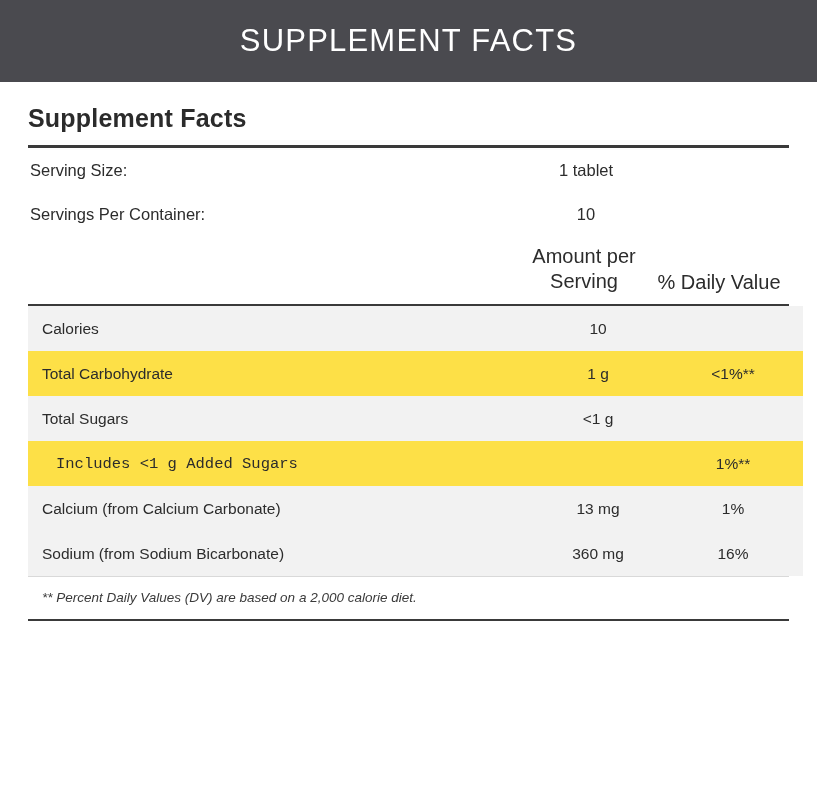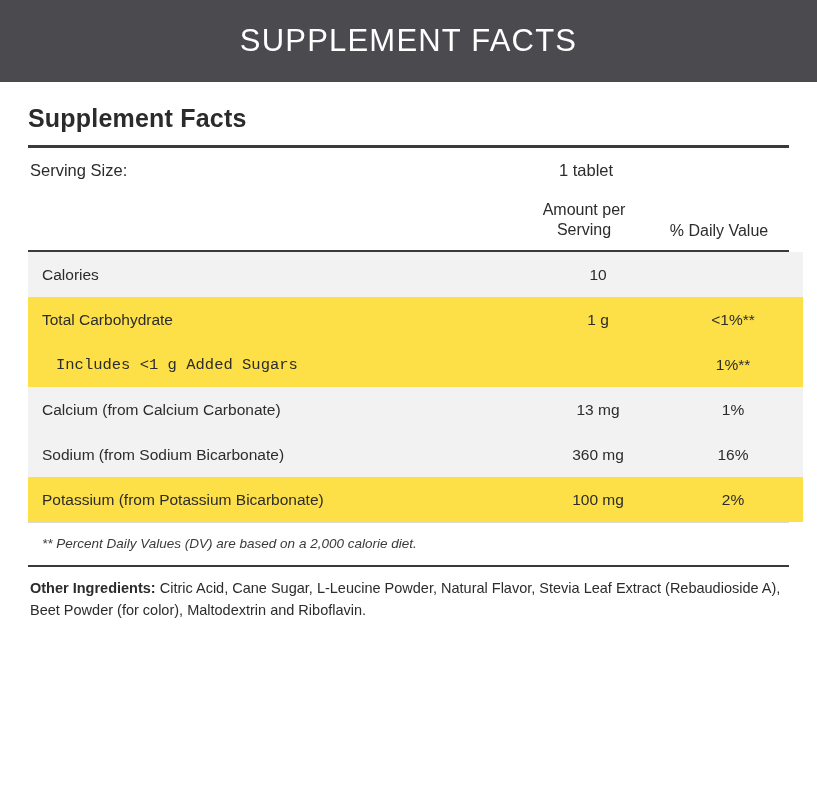--- a/index.html
+++ b/index.html
@@ -71,21 +71,21 @@
     font-size: 16.5px;
     height: 44px;
     color: #2c2c2c;
   }
   .serv-row .label { padding-left: 2px; }
   .serv-row .val {
     text-align: center;
   }
 
   .head-row th {
-    font-size: 16px;
+    font-size: 20px;
     font-weight: normal;
     color: #2c2c2c;
     text-align: center;
     padding: 8px 0 10px 0;
     vertical-align: bottom;
   }
   .head-row th.blank { }
   .head-amt { line-height: 1.25; }
 
   .nutri-row td {
@@ -128,20 +128,25 @@
 
     <div class="panel-title">Supplement Facts</div>
 
     <div class="rule-thick"></div>
 
     <table>
       <tbody>
           <tr class="serv-row">
         <td class="col-name label">Serving Size:</td>
         <td class="col-amt val">1 tablet</td>
+        <td class="col-dv"></td>
+      </tr>
+      <tr class="serv-row">
+        <td class="col-name label">Servings Per Container:</td>
+        <td class="col-amt val">10</td>
         <td class="col-dv"></td>
       </tr>
     </tbody>
       </table>
 
     <table>
       <tbody>
           <tr class="head-row">
         <th class="col-name blank"></th>
         <th class="col-amt">
@@ -160,47 +165,43 @@
           <tr class="nutri-row zebra-a">
             <td class="col-name name">Calories</td>
             <td class="col-amt amt">10</td>
             <td class="col-dv dv"></td>
           </tr>
           <tr class="nutri-row zebra-b">
             <td class="col-name name">Total Carbohydrate</td>
             <td class="col-amt amt">1 g</td>
             <td class="col-dv dv">&lt;1%**</td>
           </tr>
+          <tr class="nutri-row zebra-a">
+            <td class="col-name name">Total Sugars</td>
+            <td class="col-amt amt">&lt;1 g</td>
+            <td class="col-dv dv"></td>
+          </tr>
           <tr class="nutri-row zebra-b">
             <td class="col-name name indent">Includes &lt;1 g Added Sugars</td>
             <td class="col-amt amt"></td>
             <td class="col-dv dv">1%**</td>
           </tr>
           <tr class="nutri-row zebra-a">
             <td class="col-name name">Calcium (from Calcium Carbonate)</td>
             <td class="col-amt amt">13 mg</td>
             <td class="col-dv dv">1%</td>
           </tr>
           <tr class="nutri-row zebra-a">
             <td class="col-name name">Sodium (from Sodium Bicarbonate)</td>
             <td class="col-amt amt">360 mg</td>
             <td class="col-dv dv">16%</td>
           </tr>
-          <tr class="nutri-row zebra-b">
-            <td class="col-name name">Potassium (from Potassium Bicarbonate)</td>
-            <td class="col-amt amt">100 mg</td>
-            <td class="col-dv dv">2%</td>
-          </tr>
         </tbody>
     </table>
 
     <div class="rule-thin"></div>
     <div class="footnote">** Percent Daily Values (DV) are based on a 2,000 calorie diet.</div>
 
     <div class="rule-med"></div>
 
-    <div class="other">
-      <b>Other Ingredients:</b>
-      <span>Citric Acid, Cane Sugar, L-Leucine Powder, Natural Flavor, Stevia Leaf Extract (Rebaudioside A), Beet Powder (for color), Maltodextrin and Riboflavin.</span>
-    </div>
 
   </div>
 </div>
 
 </body></html>

